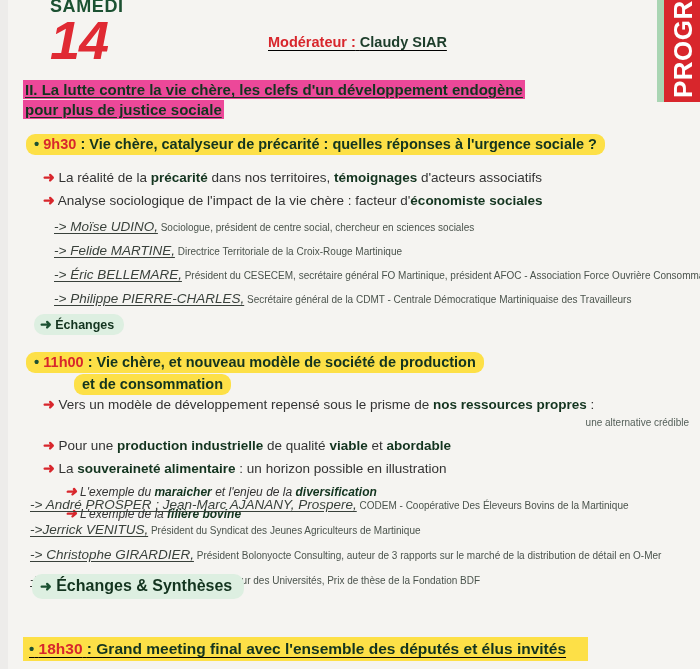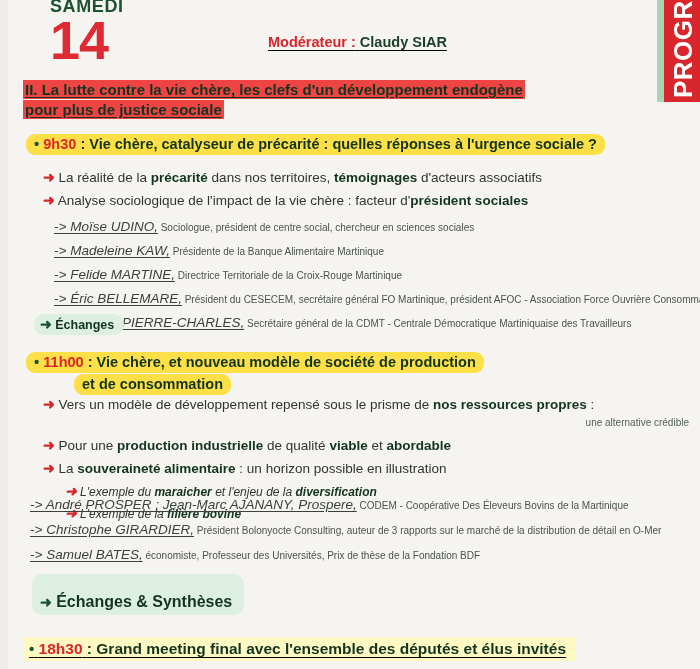--- a/index.html
+++ b/index.html
@@ -44,21 +44,21 @@
   }
 
   
   .date-block { position:absolute; left:42px; top:-4px; width:130px; }
   .date-day {
     color:#1c5132; font-weight:bold; font-size:18px;
     letter-spacing:0.6px; line-height:20px;
   }
   .date-num {
     color:#e02a33; font-weight:bold; font-size:54px;
-    line-height:52px; letter-spacing:-1px; margin-top:-2px;
+    line-height:52px; letter-spacing:-1px; margin-top:-2px;font-style:italic;
   }
 
   
   .moderator {
     position:absolute; left:260px; top:34px;
     font-size:14.5px; font-weight:bold;
     text-decoration:underline;
     text-underline-offset:3px;
   }
   .moderator .m-label { color:#d8262c; }
@@ -66,21 +66,21 @@
 
   
   .sec-title {
     position:absolute; left:15px; top:80px; width:640px;
     font-size:15px; font-weight:bold; color:#13341f;
     line-height:20px;
     text-decoration:underline;
     text-underline-offset:2px;
   }
   .sec-title span.hl {
-    background:#ef4444;
+    background:#ec4899;
     box-decoration-break:clone;
     -webkit-box-decoration-break:clone;
     padding:1px 2px;
   }
 
   
   .slot {
     position:absolute;
   }
   .slot .slot-head {
@@ -126,30 +126,30 @@
 
   
   .pill {
     display:inline-block;
     background:#ddefe1;
     border-radius:10px;
     padding:2px 10px 3px 6px;
     font-weight:bold; color:#13341f;
   }
   .pill.sm { font-size:12.5px; }
-  .pill.lg { font-size:16px; padding:19px 12px 4px 8px; }
+  .pill.lg { font-size:16px; padding:3px 12px 4px 8px; }
   .pill .arrow { color:#1c5132; }
 
   .final {
     position:absolute; left:15px; top:640px; width:665px;
     font-size:15.5px; font-weight:bold;
     text-decoration:underline; text-underline-offset:3px;
   }
   .final .hl {
-    background:#fef9c3; padding:3px 10px 4px 6px;
+    background:#fde047; padding:3px 22px 4px 6px;
     box-decoration-break:clone; -webkit-box-decoration-break:clone;
   }
   .final .time { color:#d8262c; }
   .final .ftext { color:#13341f; }
 
   .note-right {
     font-size:10px; color:#55605a; text-align:right;
   }
 </style>
 </head>
@@ -189,30 +189,27 @@
     </div>
   </div>
 
   <div style="position:absolute; left:35px; top:166px; width:650px;">
     <div class="arrow-line">
       <span class="arrow">➜</span>
       <span class="plain">La réalité de la </span><b>précarité</b><span class="plain"> dans nos territoires, </span><b>témoignages</b><span class="plain"> d'acteurs associatifs</span>
     </div>
     <div class="arrow-line">
       <span class="arrow">➜</span>
-      <span class="plain">Analyse sociologique de l'impact de la vie chère : facteur d'</span><b>président sociales</b>
+      <span class="plain">Analyse sociologique de l'impact de la vie chère : facteur d'</span><b>économiste sociales</b>
     </div>
   </div>
 
   <div style="position:absolute; left:46px; top:219px; width:640px;">
     <div class="speaker" style="margin-bottom:7px;">
       <span class="sp-name">-&gt; Moïse UDINO,</span><span class="sp-role"> Sociologue, président de centre social, chercheur en sciences sociales</span>
-    </div>
-    <div class="speaker" style="margin-bottom:7px;">
-      <span class="sp-name">-&gt; Madeleine KAW,</span><span class="sp-role"> Présidente de la Banque Alimentaire Martinique</span>
     </div>
     <div class="speaker" style="margin-bottom:7px;">
       <span class="sp-name">-&gt; Felide MARTINE,</span><span class="sp-role"> Directrice Territoriale de la Croix-Rouge Martinique</span>
     </div>
     <div class="speaker" style="margin-bottom:7px;">
       <span class="sp-name">-&gt; Éric BELLEMARE,</span><span class="sp-role"> Président du CESECEM, secrétaire général FO Martinique, président AFOC - Association Force Ouvrière Consommateur</span>
     </div>
     <div class="speaker">
       <span class="sp-name">-&gt; Philippe PIERRE-CHARLES,</span><span class="sp-role"> Secrétaire général de la CDMT - Centrale Démocratique Martiniquaise des Travailleurs</span>
     </div>
@@ -260,20 +257,23 @@
       <span class="arrow">➜</span>
       <span>L'exemple de la </span><b>filière bovine</b>
     </div>
   </div>
 
   <div style="position:absolute; left:22px; top:497px; width:665px;">
     <div class="speaker" style="margin-bottom:8px;">
       <span class="sp-name">-&gt; André PROSPER ; Jean-Marc AJANANY, Prospere,</span><span class="sp-role"> CODEM - Coopérative Des Éleveurs Bovins de la Martinique</span>
     </div>
     <div class="speaker" style="margin-bottom:8px;">
+      <span class="sp-name">-&gt;Jerrick VENITUS,</span><span class="sp-role">  Président du Syndicat des Jeunes Agriculteurs de Martinique</span>
+    </div>
+    <div class="speaker" style="margin-bottom:8px;">
       <span class="sp-name">-&gt; Christophe GIRARDIER,</span><span class="sp-role"> Président Bolonyocte Consulting, auteur de 3 rapports sur le marché de la distribution de détail en O-Mer</span>
     </div>
     <div class="speaker">
       <span class="sp-name">-&gt; Samuel BATES,</span><span class="sp-role"> économiste, Professeur des Universités, Prix de thèse de la Fondation BDF</span>
     </div>
   </div>
 
   <div style="position:absolute; left:24px; top:574px;">
     <span class="pill lg">
       <span class="arrow">➜</span>

